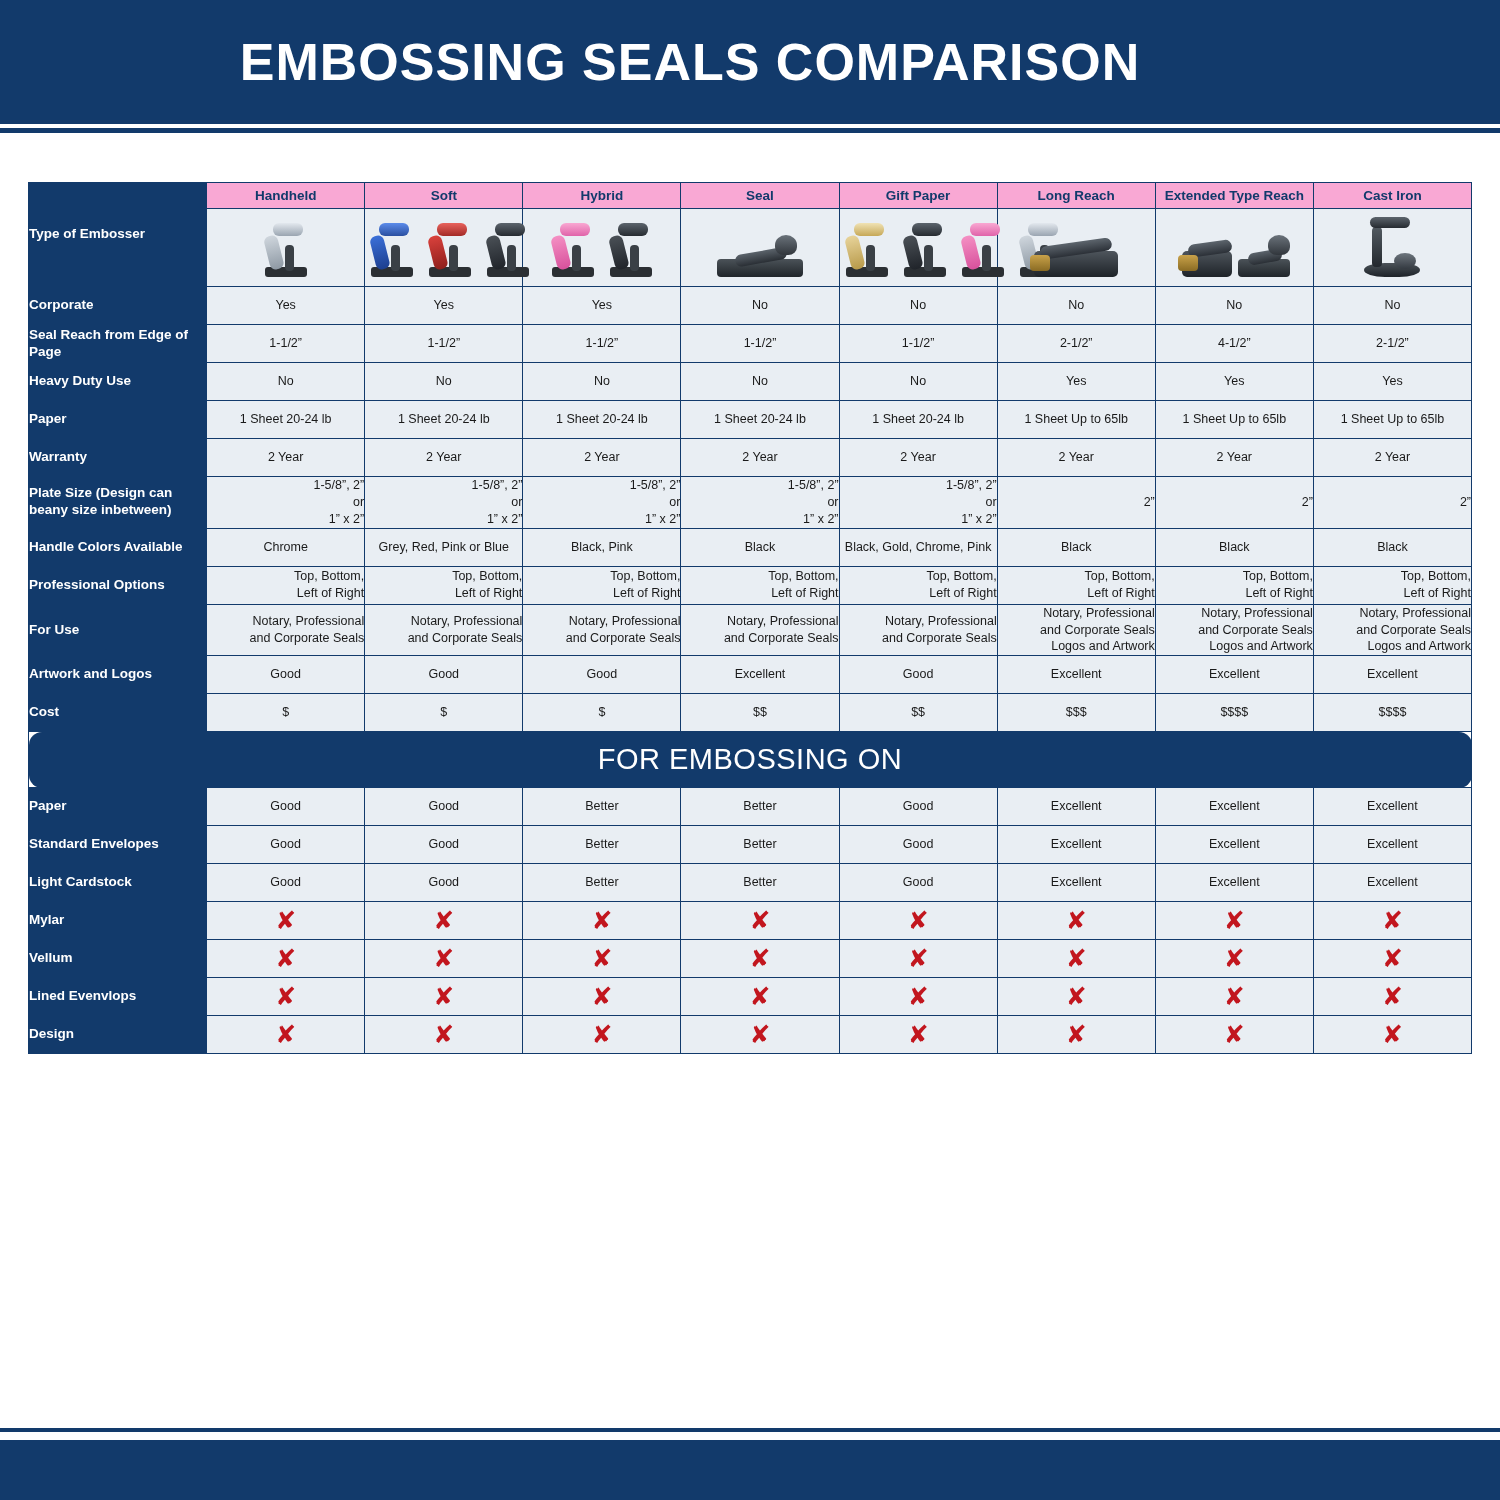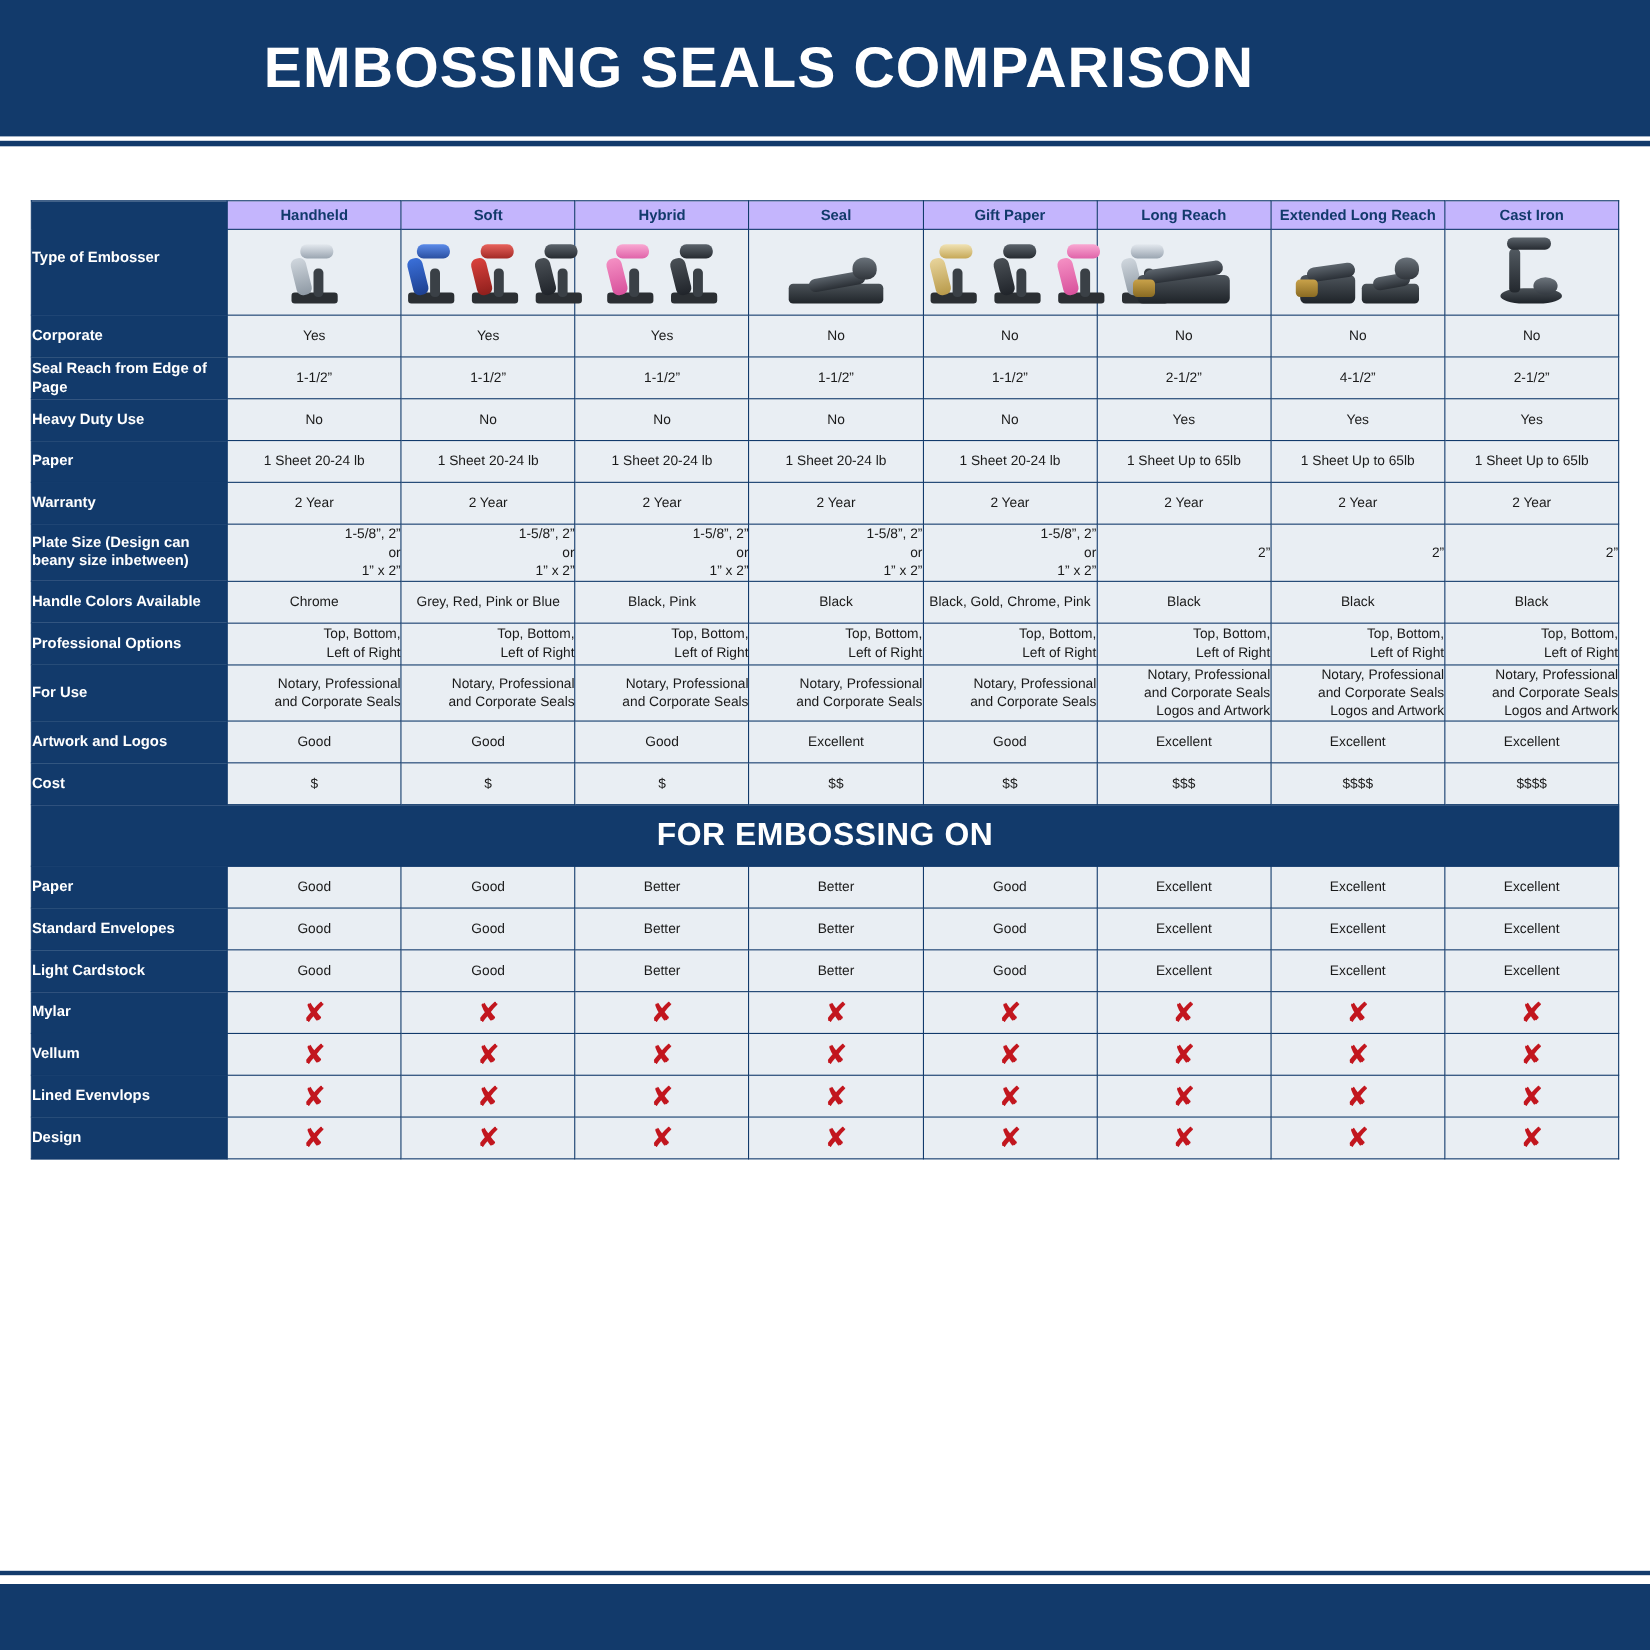--- a/index.html
+++ b/index.html
@@ -74,21 +74,21 @@
     background: #123a6b;
     color: #ffffff;
     font-size: 13.5px;
     font-weight: bold;
     padding: 6px 8px 6px 10px;
     vertical-align: middle;
     line-height: 1.25;
     text-align: left;
   }
   .colhead {
-    background: #c4b5fd;
+    background: #f9a8d4;
     color: #123a6b;
     font-weight: bold;
     font-size: 13.5px;
     text-align: center;
     height: 26px;
     vertical-align: middle;
   }
   .cell {
     background: #e9eef3;
     text-align: center;
@@ -102,25 +102,26 @@
   .img-cell {
     background: #e9eef3;
     height: 78px;
     text-align: center;
     vertical-align: middle;
   }
   .section-band {
     background: #123a6b;
     color: #ffffff;
     font-size: 29px;
-    font-weight: bold;
+    font-weight: normal;
     text-align: center;
     height: 56px;
     vertical-align: middle;
     letter-spacing: .5px;
+    border-radius: 13px;
   }
   .xmark {
     color: #c2161e;
     font-size: 25px;
     line-height: 1;
     display: inline-block;
     font-family: "DejaVu Sans", sans-serif;
   }
   .multi { white-space: pre-line; text-align: right; }
 
@@ -229,21 +230,21 @@
     <tbody>
 
       <tr>
         <td class="rh" rowspan="2">Type of Embosser</td>
         <td class="colhead">Handheld</td>
         <td class="colhead">Soft</td>
         <td class="colhead">Hybrid</td>
         <td class="colhead">Seal</td>
         <td class="colhead">Gift Paper</td>
         <td class="colhead">Long Reach</td>
-        <td class="colhead">Extended Long Reach</td>
+        <td class="colhead">Extended Type Reach</td>
         <td class="colhead">Cast Iron</td>
       </tr>
 
       <tr>
         <td class="img-cell">
           <span class="emb">
               <span class="pli chrome">
                 <span class="base"></span>
                 <span class="neck"></span>
                 <span class="arm"></span>

